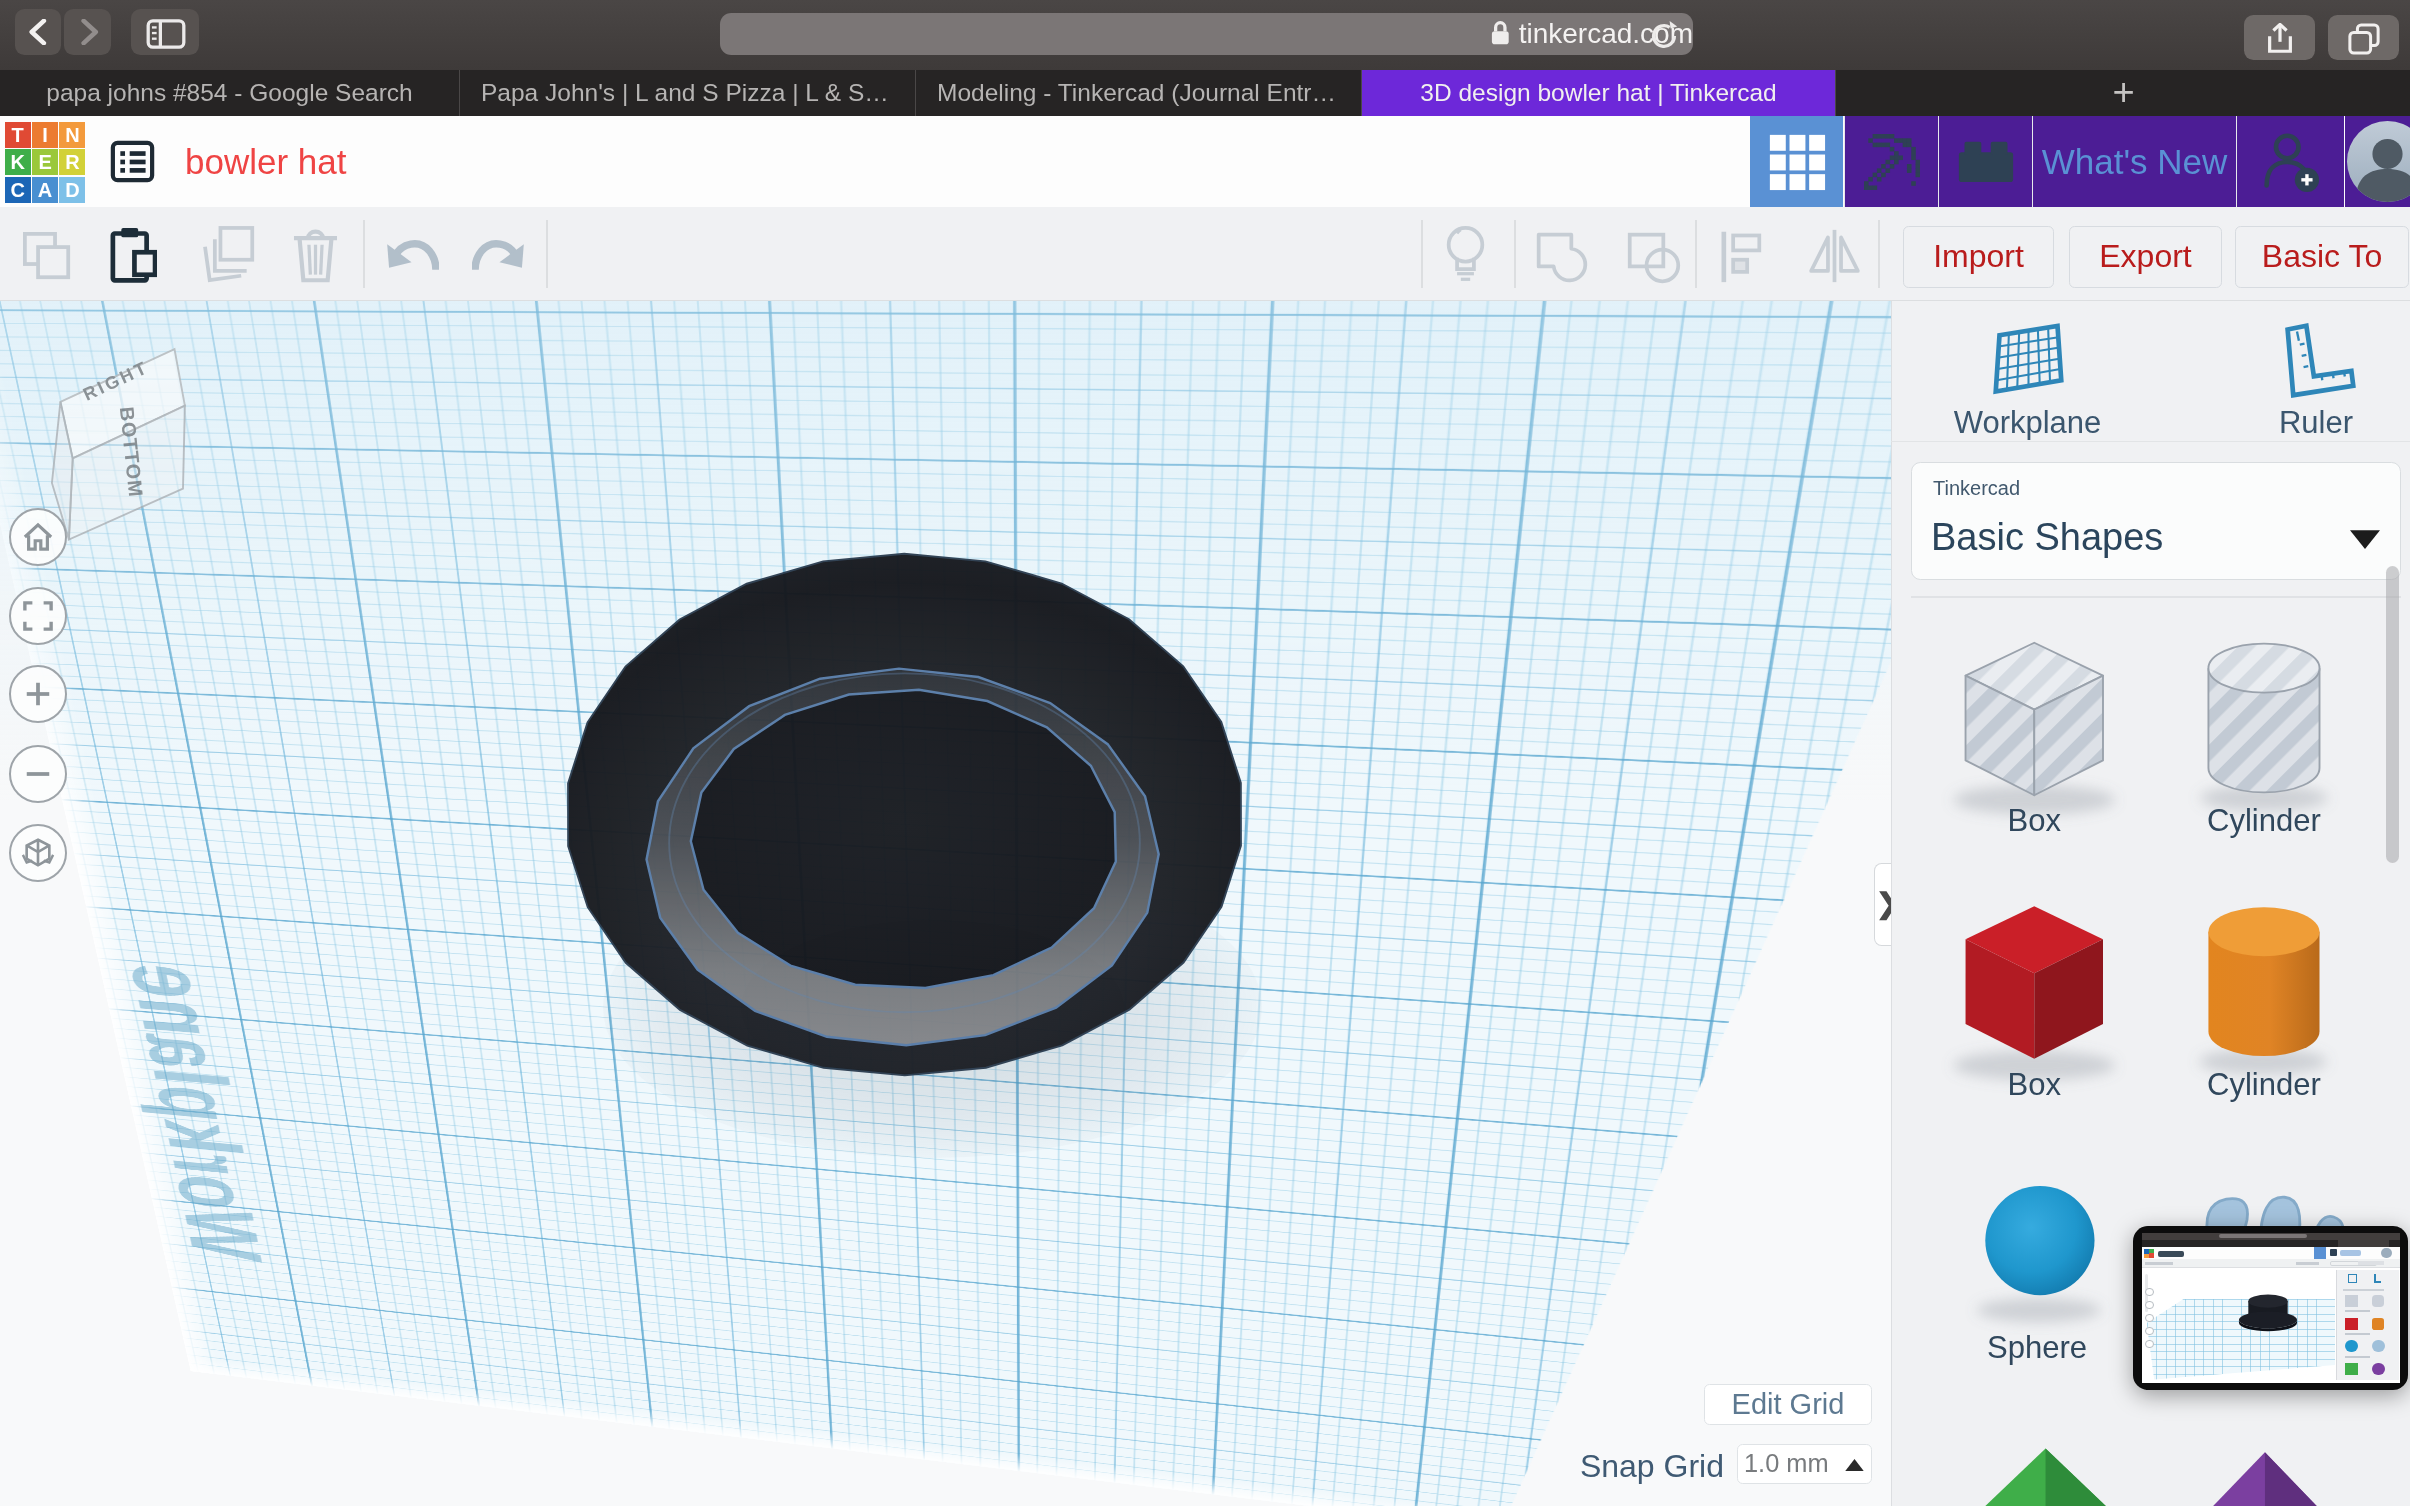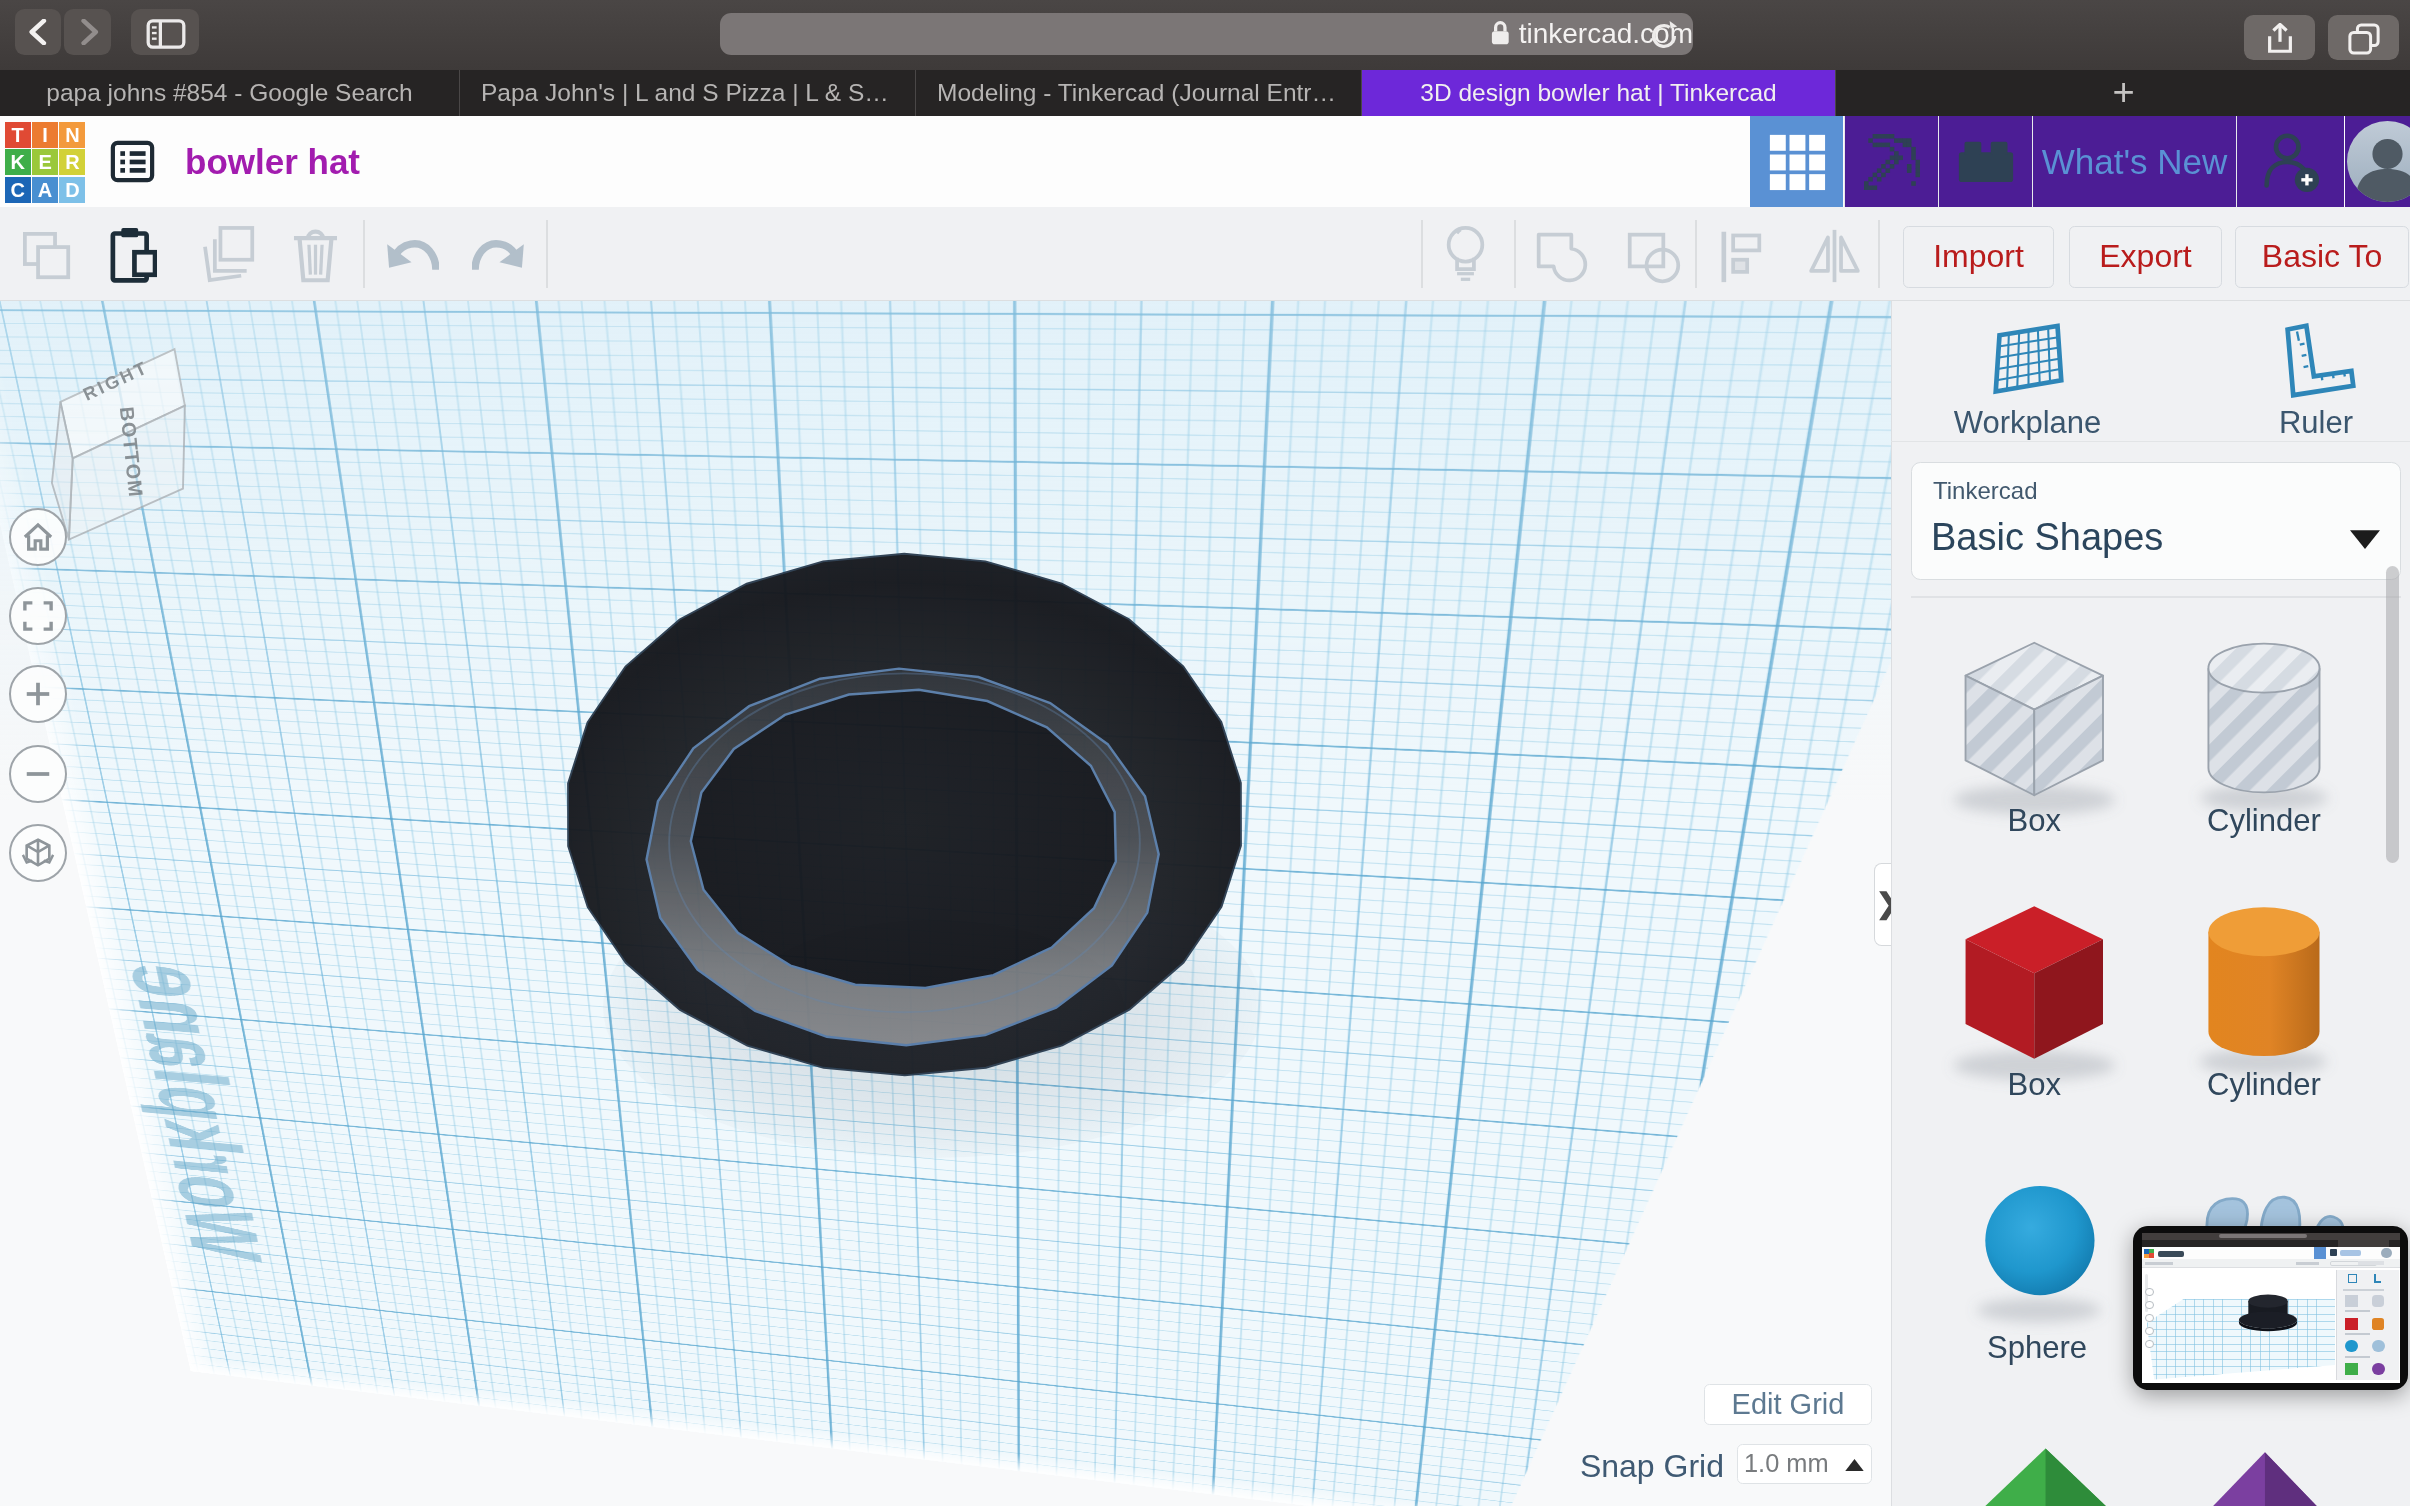--- a/index.html
+++ b/index.html
@@ -15,21 +15,21 @@
 #tabs{position:absolute;left:0;top:70px;width:2411px;height:46px;background:#262424;display:flex}
 .tab{height:46px;border-right:1.9px solid #4a4747;color:#b6b4b3;font-size:24.5px;padding:0 21px;line-height:46px;text-overflow:ellipsis;
  text-align:center;white-space:nowrap;overflow:hidden}
 .tab.active{background:#6d28d9;color:#f1f0ef}
 
 #hdr{position:absolute;left:0;top:116px;width:2411px;height:91px;background:#fdfdfd}
 #logo{position:absolute;left:4.7px;top:122px;width:82px;height:82px;display:grid;
  grid-template-columns:26px 26px 26px;grid-template-rows:26px 26px 26px;gap:1.4px}
 #logo div{color:#fff;font-weight:bold;font-size:20px;line-height:26px;text-align:center}
 #title{position:absolute;left:185px;top:116px;height:91px;line-height:91px;
- font-size:35px;font-weight:bold;color:#a21caf}
+ font-size:35px;font-weight:normal;color:#ef4444}
 .hcell{position:absolute;top:116px;height:91px;border-left:1.9px solid #e7e9eb;background:#4c1d95;
  display:flex;align-items:center;justify-content:center}
 
 #etb{position:absolute;left:0;top:207px;width:2411px;height:94px;background:#f0f1f3;
  border-bottom:1.9px solid #dcdee0}
 .vsep{position:absolute;top:220px;height:68px;width:1.9px;background:#dcdee0}
 .ebtn{position:absolute;top:226px;height:62px;border:1.9px solid #d7dbe0;border-radius:5.6px;
  color:#b91c1c;font-size:32px;text-align:center}
 
 #vp{position:absolute;left:0;top:301px;width:1891px;height:1205px;overflow:hidden;background:#f8f9fa}
@@ -397,21 +397,21 @@
  <line x1="16" y1="12" x2="18" y2="22" stroke="#2e86b8" stroke-width="2.5"></line>
  <line x1="19" y1="26" x2="24" y2="25" stroke="#2e86b8" stroke-width="2.5"></line>
  <line x1="21" y1="38" x2="26" y2="37" stroke="#2e86b8" stroke-width="2.5"></line>
  <line x1="23" y1="50" x2="28" y2="49" stroke="#2e86b8" stroke-width="2.5"></line>
  <line x1="42" y1="58" x2="43" y2="64" stroke="#2e86b8" stroke-width="2.5"></line>
  <line x1="54" y1="56" x2="55" y2="62" stroke="#2e86b8" stroke-width="2.5"></line>
  <line x1="66" y1="54" x2="67" y2="60" stroke="#2e86b8" stroke-width="2.5"></line>
 </svg>
     <div class="sblabel" style="left:2222px;top:405px;width:188px">Ruler</div>
     <div id="ddbox"></div>
-    <div class="abs" style="left:1933px;top:477px;font-size:24px;color:#42596e">Tinkercad</div>
+    <div class="abs" style="left:1933px;top:477px;font-size:20px;color:#42596e">Tinkercad</div>
     <div class="abs" style="left:1931px;top:516px;font-size:38px;color:#2b455c">Basic Shapes</div>
     <svg class="abs" style="left:2350px;top:530px" width="30" height="19" viewBox="0 0 32 20">
       <path d="M0,0 L32,0 L16,20 Z" fill="#1c1c1c"></path>
     </svg>
     <div id="sbdiv"></div>
     <svg class="abs" style="left:1891px;top:301px" width="520" height="1205" viewBox="0 0 552 1280">
       <defs>
  <pattern id="st1" width="26" height="26" patternTransform="rotate(45)" patternUnits="userSpaceOnUse">
    <rect width="26" height="26" fill="#dde1e7"></rect>
           <rect width="13" height="26" fill="#c2cad4"></rect>

